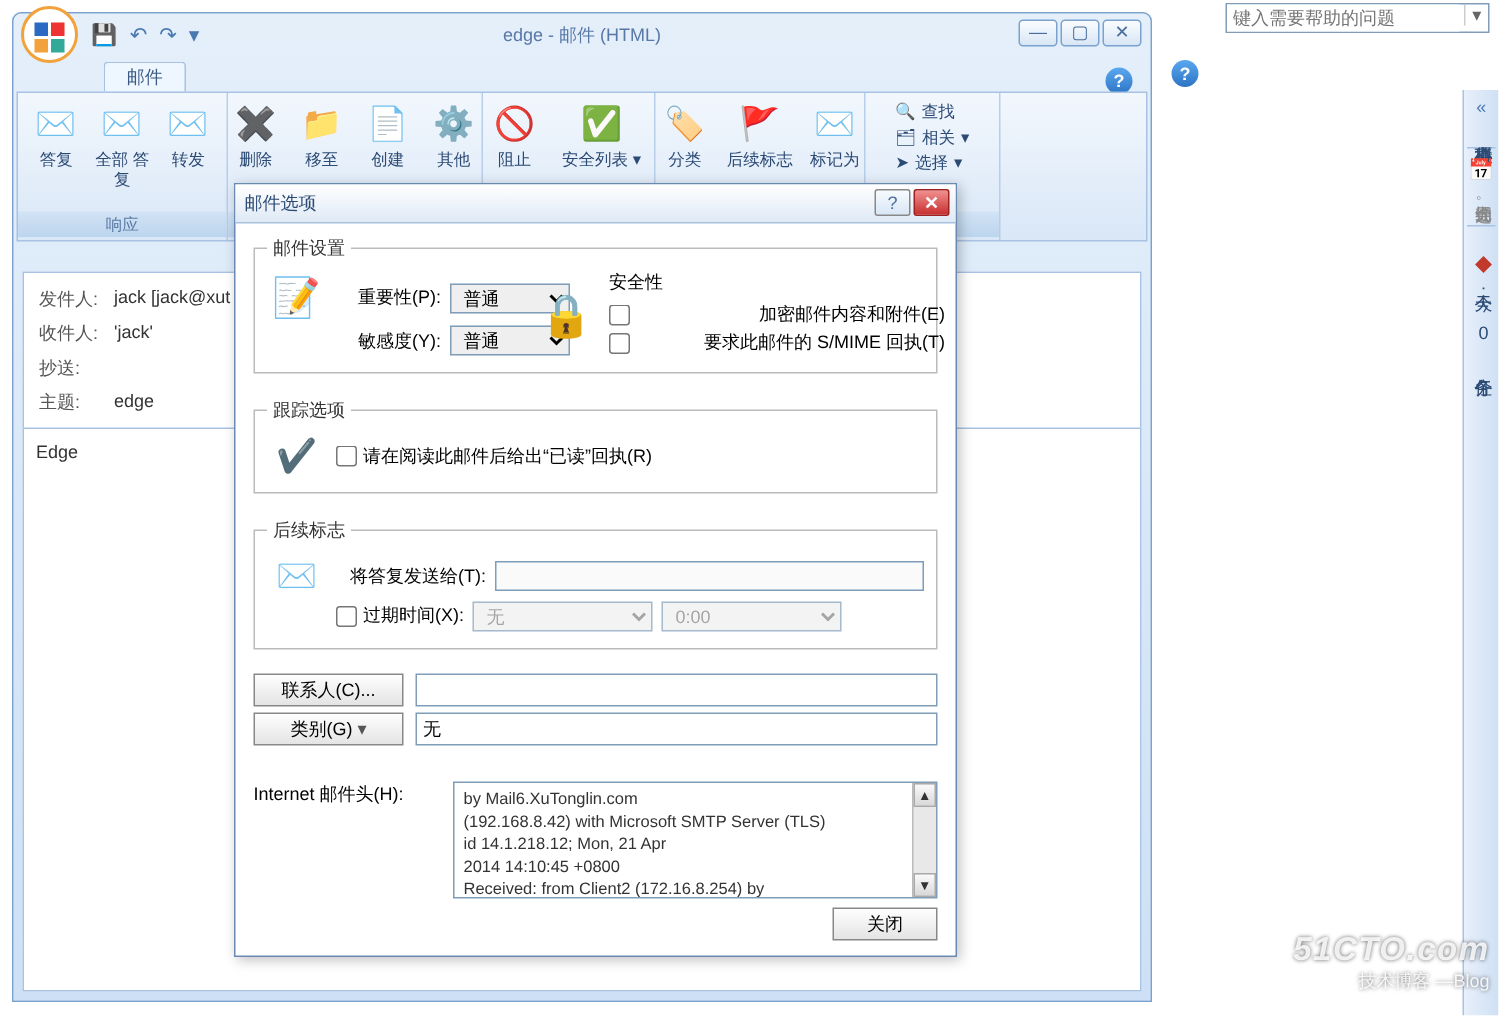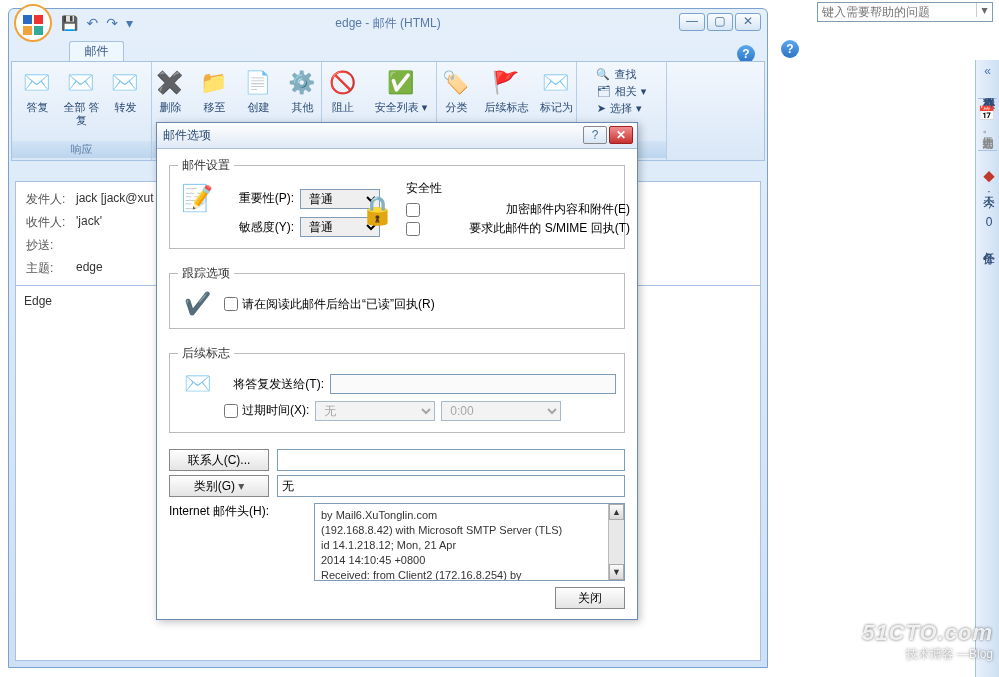--- a/index.html
+++ b/index.html
@@ -313,21 +313,21 @@
 
     <div class="contact-row">
       <button class="btn">联系人(C)...</button>
       <input type="text" style="">
     </div>
     <div class="contact-row">
       <button class="btn btn-dd">类别(G)</button>
       <div class="txtbox" style="line-height:20px">无</div>
     </div>
 
-    <div style="display:flex; gap:25px; margin-top:6px">
+    <div style="display:flex; gap:13px; margin-top:24px">
       <div style="width:120px">Internet 邮件头(H):</div>
       <div class="headers-box" style="flex:1">
         <span>by Mail6.XuTonglin.com</span><br>
         <span> (192.168.8.42) with Microsoft SMTP Server (TLS)</span><br>
         <span> id 14.1.218.12; Mon, 21 Apr</span><br>
         <span> 2014 14:10:45 +0800</span><br>
         <span>Received: from Client2 (172.16.8.254) by</span><br>
         <br>
         
         <div class="scroll">

